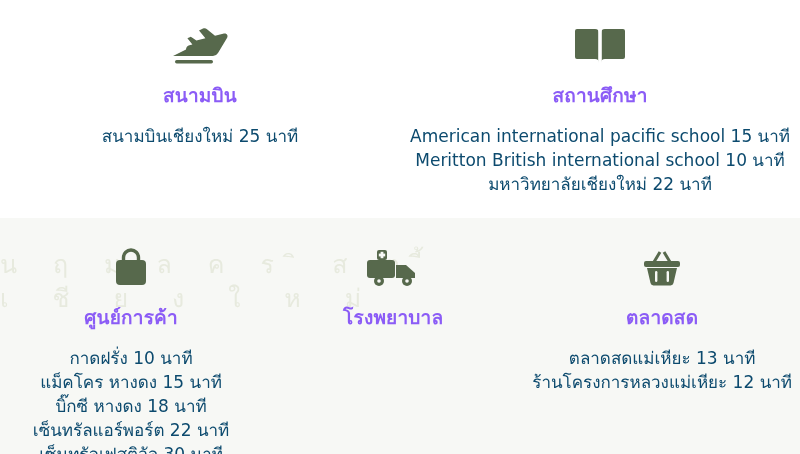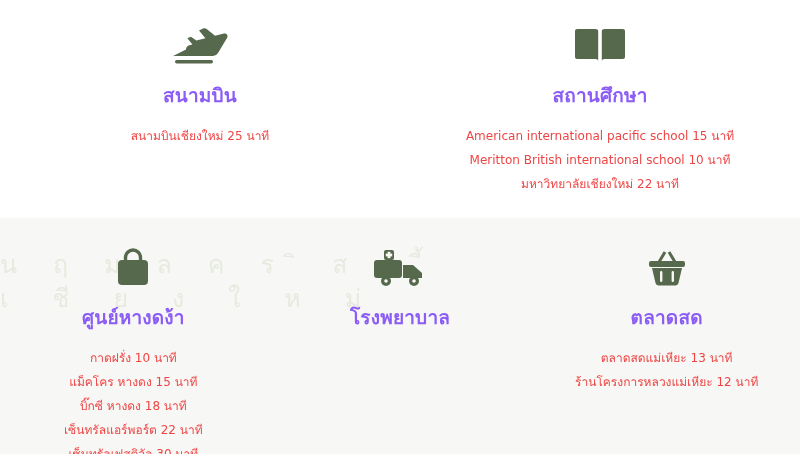--- a/index.html
+++ b/index.html
@@ -88,22 +88,22 @@
     margin-bottom: 14px;
     letter-spacing: 0.2px;
   }
 
   .item-list {
     list-style: none;
     margin: 0;
     padding: 0;
   }
   .item-list li {
-    font-size: 12px;
-    color: #ef4444;
+    font-size: 17px;
+    color: #0c4a6e;
     line-height: 24px;
     white-space: nowrap;
   }
 
   
   .band-top .cols { padding-top: 18px; }
   .band-bottom .cols { padding-top: 22px; }
 </style>
 </head>
 <body>
@@ -154,21 +154,21 @@
 
     <div class="cols">
 
       <div class="col">
         <div class="icon-wrap">
           <svg width="46" height="46" viewBox="0 0 46 46" aria-hidden="true">
             <path fill="none" stroke="#57694c" stroke-width="3.4" d="M15.5 16 v-3.5 a7.5 7.5 0 0 1 15 0 V16"></path>
             <rect fill="#57694c" x="8" y="15" width="30" height="25" rx="4"></rect>
           </svg>
         </div>
-        <div class="cat-title">ศูนย์หางดง้า</div>
+        <div class="cat-title">ศูนย์การค้า</div>
         <ul class="item-list">
           <li>กาดฝรั่ง 10 นาที</li>
           <li>แม็คโคร หางดง 15 นาที</li>
           <li>บิ๊กซี หางดง 18 นาที</li>
           <li>เซ็นทรัลแอร์พอร์ต 22 นาที</li>
           <li>เซ็นทรัลเฟสติวัล 30 นาที</li>
         </ul>
       </div>
 
       <div class="col">

